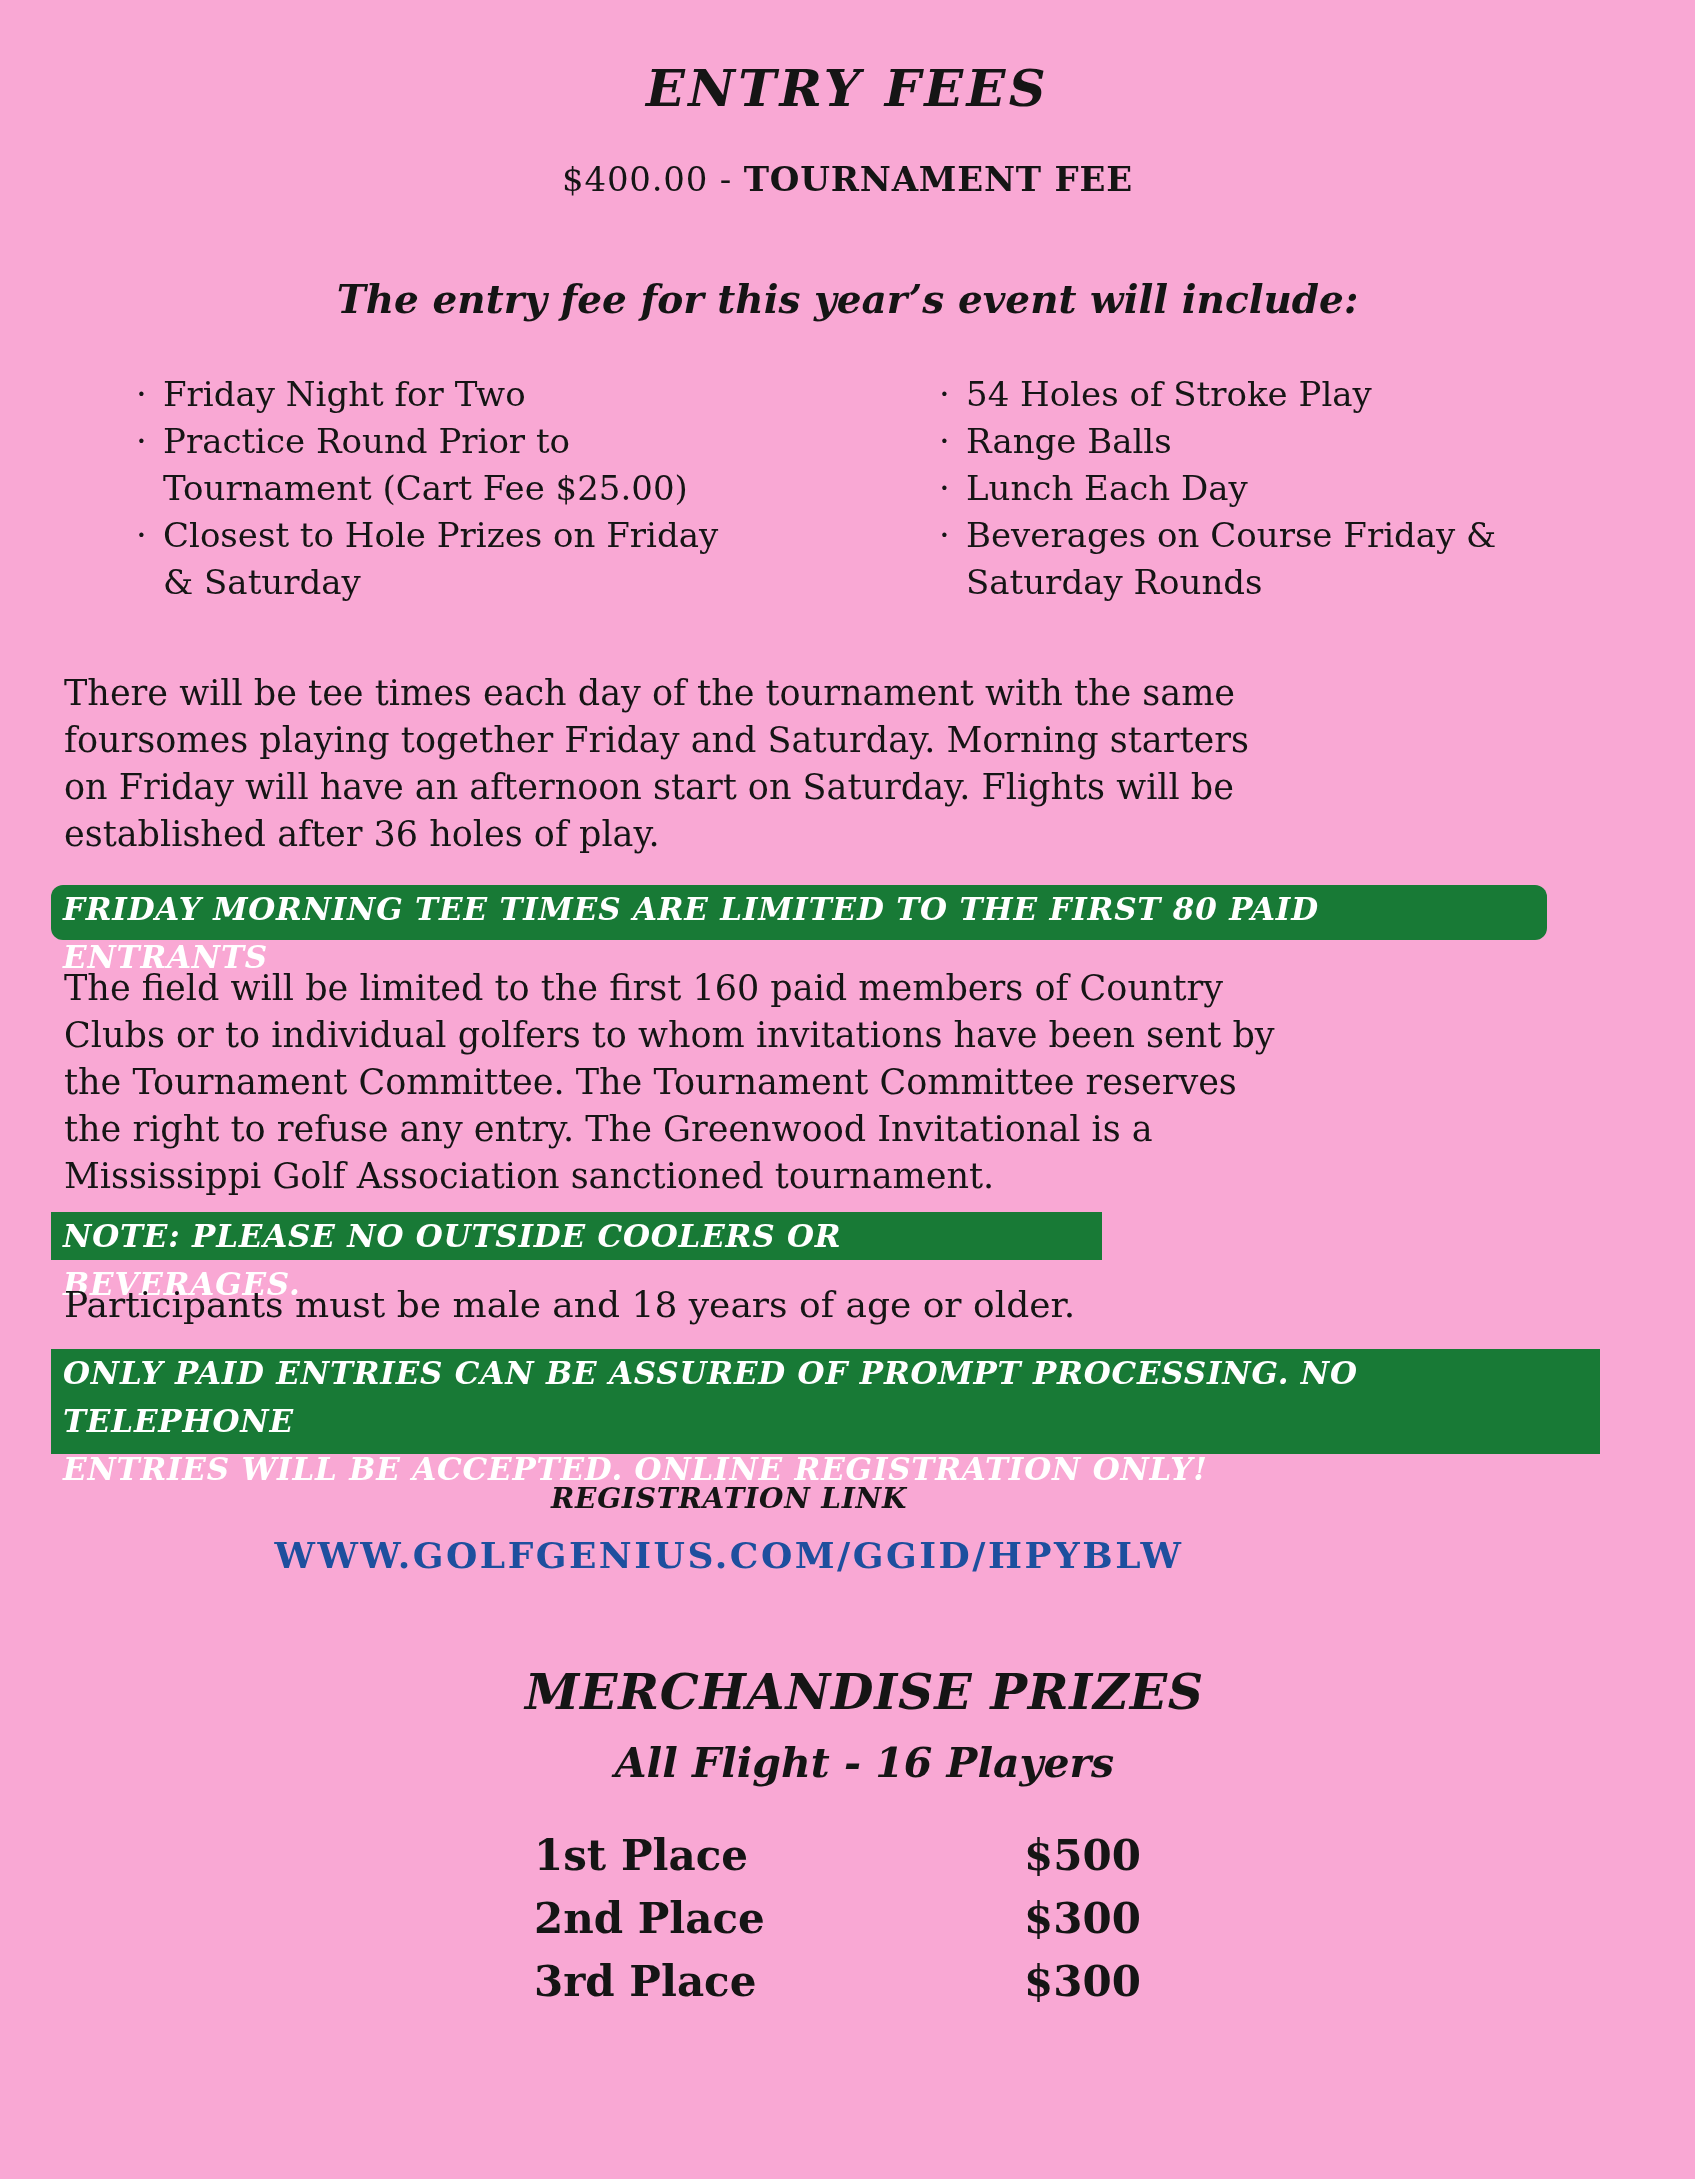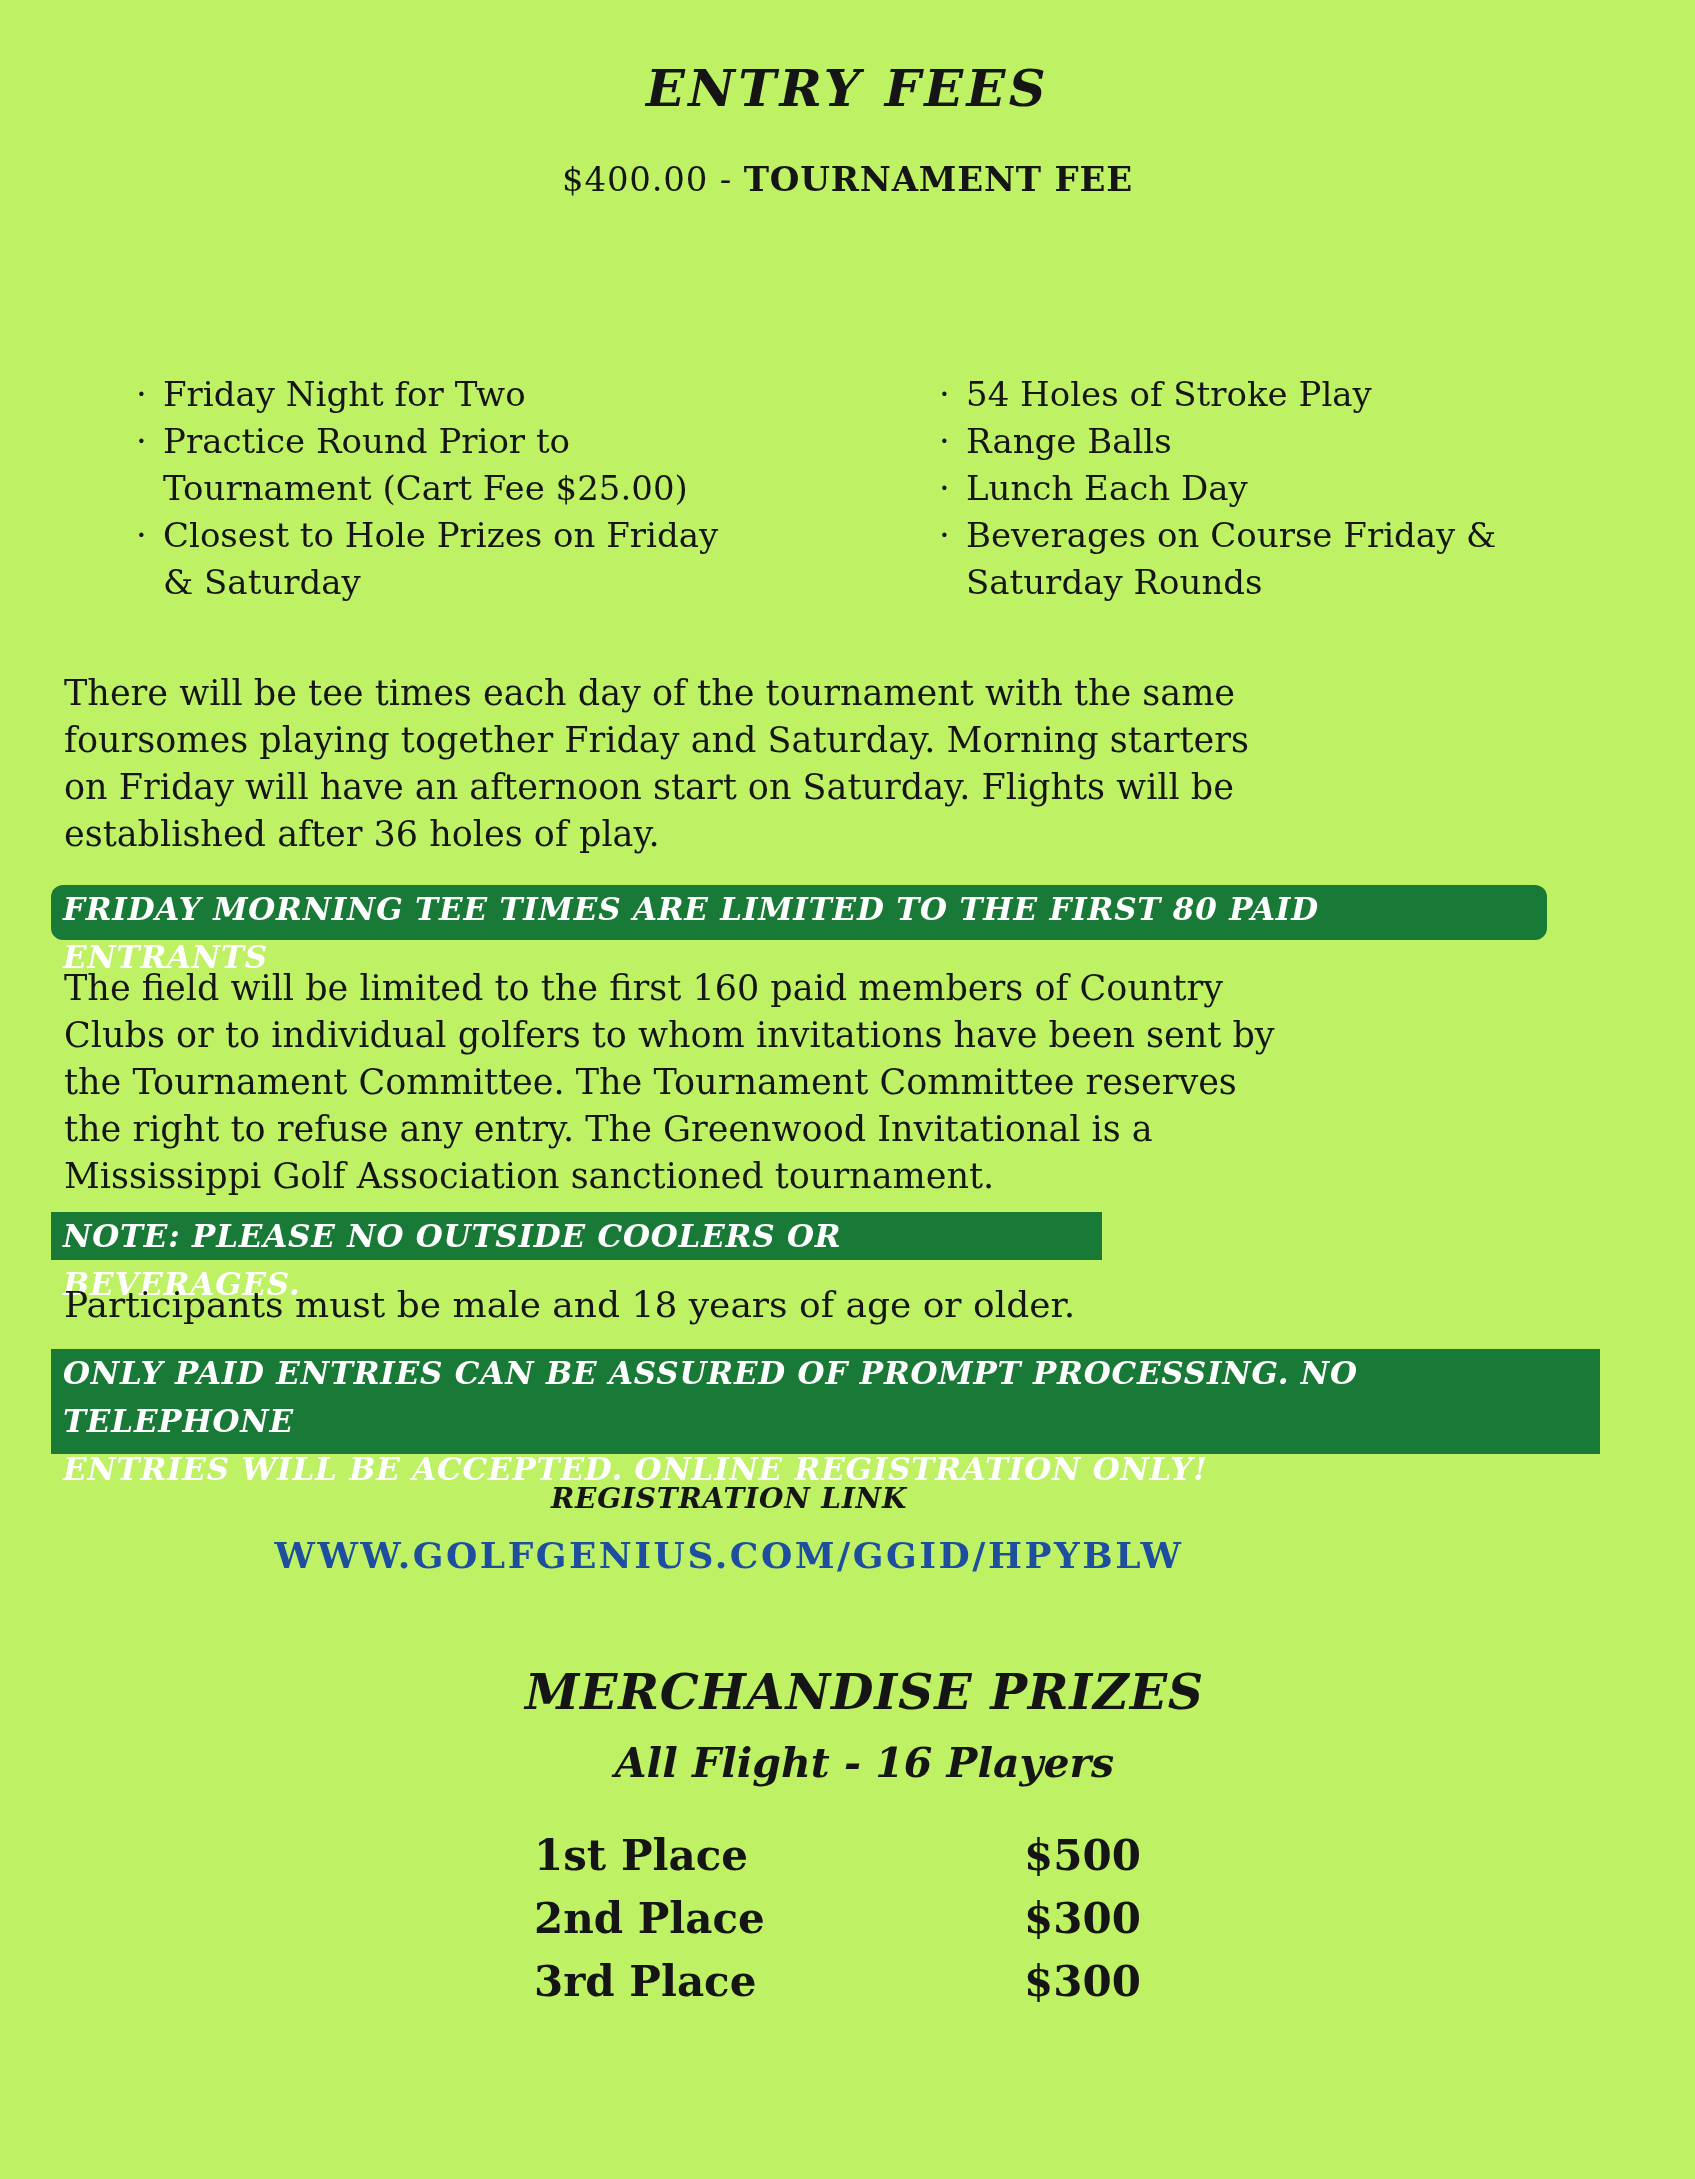--- a/index.html
+++ b/index.html
@@ -5,21 +5,21 @@
   :root{
     --green:#187A36;
     --link:#1E4F9E;
     --ink:#151515;
   }
   html,body{margin:0;padding:0;background:#ffffff;}
   .page{
     position:relative;
     width:1695px;
     height:2179px;
-    background:#bef264;
+    background:#f9a8d4;
     font-family:"DejaVu Serif","Liberation Serif",serif;
     color:var(--ink);
     overflow:hidden;
   }
   
   .title{
     position:absolute; top:58px; left:0; width:100%;
     text-align:center;
     font-size:51px; font-weight:bold; font-style:italic;
     letter-spacing:3.4px;
@@ -119,20 +119,21 @@
 </style>
 </head>
 <body>
 
 <div class="page">
 
   <h1 class="title">ENTRY FEES</h1>
 
   <p class="fee-line"><span>$400.00 - </span><span class="fee-label">TOURNAMENT FEE</span></p>
 
+  <h2 class="include-heading">The entry fee for this year’s event will include:</h2>
 
   <div class="bullets">
     <ul class="bullet-col left">
       <li>
           <span class="bullet-dot">·</span>
           <span class="bullet-text">Friday Night for Two</span>
         </li>
       <li>
           <span class="bullet-dot">·</span>
           <span class="bullet-text">Practice Round Prior to

